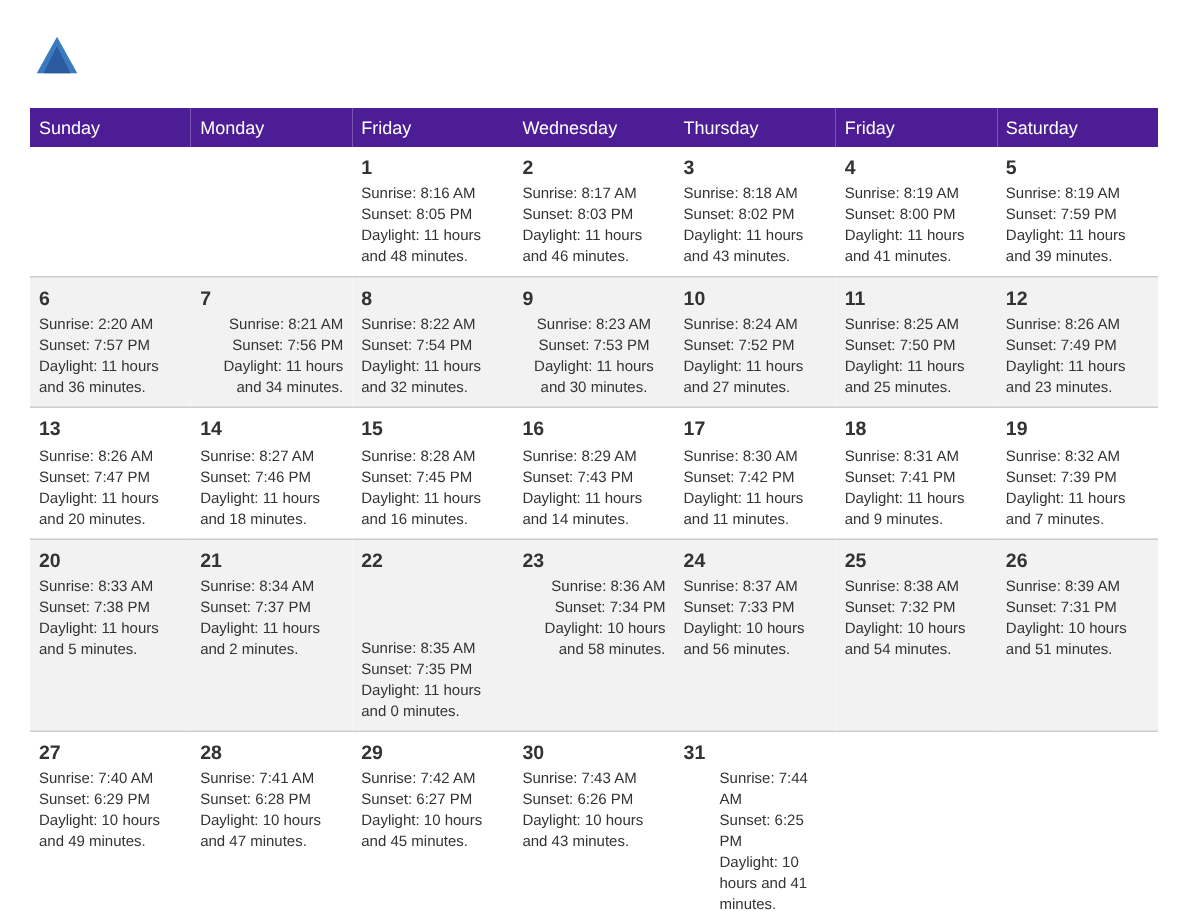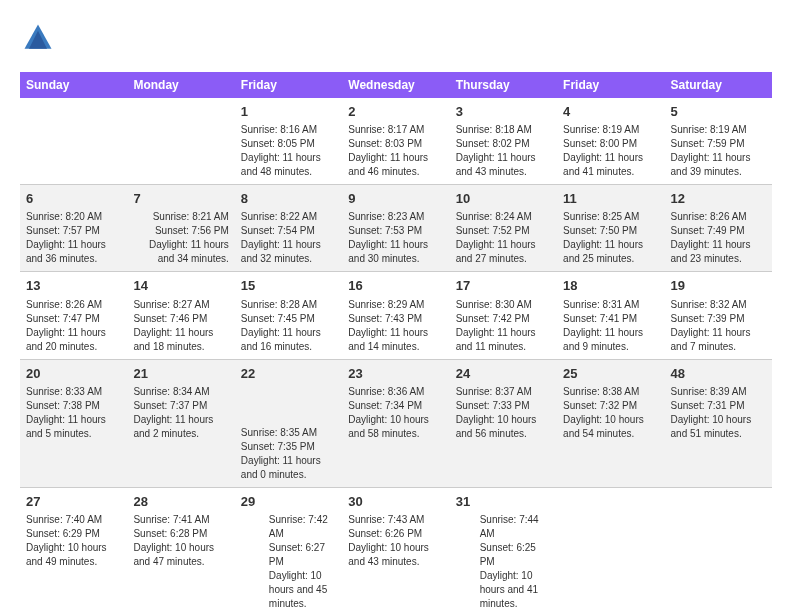--- a/index.html
+++ b/index.html
@@ -46,26 +46,26 @@
     .subtitle {
       font-size: 15px;
       color: #555;
     }
     table {
       width: 100%;
       border-collapse: collapse;
       font-size: 11px;
     }
     thead tr th {
-      background-color: #8b5cf6;
+      background-color: #4c1d95;
       color: #fff;
       text-align: left;
       padding: 6px 6px;
       font-size: 12px;
-      font-weight: bold;
+      font-weight: normal;
     }
     tbody tr {
       border-bottom: 1px solid #ccc;
     }
     tbody tr:nth-child(odd) {
       background-color: #fff;
     }
     tbody tr:nth-child(even) {
       background-color: #f2f2f2;
     }
@@ -150,39 +150,39 @@
         <td>
           <span class="day-num">5</span>
           <div class="cell-text" style="white-space: pre-line;">Sunrise: 8:19 AM
 Sunset: 7:59 PM
 Daylight: 11 hours and 39 minutes.</div>
         </td>
       </tr>
       <tr>
         <td>
           <span class="day-num">6</span>
-          <div class="cell-text" style="white-space: pre-line;">Sunrise: 8:20 AM
+          <div class="cell-text" style="white-space: pre-line;">Sunrise: 2:20 AM
 Sunset: 7:57 PM
 Daylight: 11 hours and 36 minutes.</div>
         </td>
         <td>
           <span class="day-num">7</span>
           <div class="cell-text" style="white-space: pre-line; text-align: right;">Sunrise: 8:21 AM
 Sunset: 7:56 PM
 Daylight: 11 hours and 34 minutes.</div>
         </td>
         <td>
           <span class="day-num">8</span>
           <div class="cell-text" style="white-space: pre-line;">Sunrise: 8:22 AM
 Sunset: 7:54 PM
 Daylight: 11 hours and 32 minutes.</div>
         </td>
         <td>
           <span class="day-num">9</span>
-          <div class="cell-text" style="white-space: pre-line;">Sunrise: 8:23 AM
+          <div class="cell-text" style="white-space: pre-line; text-align: center;">Sunrise: 8:23 AM
 Sunset: 7:53 PM
 Daylight: 11 hours and 30 minutes.</div>
         </td>
         <td>
           <span class="day-num">10</span>
           <div class="cell-text" style="white-space: pre-line;">Sunrise: 8:24 AM
 Sunset: 7:52 PM
 Daylight: 11 hours and 27 minutes.</div>
         </td>
         <td>
@@ -256,59 +256,59 @@
 Daylight: 11 hours and 2 minutes.</div>
         </td>
         <td>
           <span class="day-num">22</span>
           <div class="cell-text" style="white-space: pre-line; margin-top: 43px;">Sunrise: 8:35 AM
 Sunset: 7:35 PM
 Daylight: 11 hours and 0 minutes.</div>
         </td>
         <td>
           <span class="day-num">23</span>
-          <div class="cell-text" style="white-space: pre-line;">Sunrise: 8:36 AM
+          <div class="cell-text" style="white-space: pre-line; text-align: right;">Sunrise: 8:36 AM
 Sunset: 7:34 PM
 Daylight: 10 hours and 58 minutes.</div>
         </td>
         <td>
           <span class="day-num">24</span>
           <div class="cell-text" style="white-space: pre-line;">Sunrise: 8:37 AM
 Sunset: 7:33 PM
 Daylight: 10 hours and 56 minutes.</div>
         </td>
         <td>
           <span class="day-num">25</span>
           <div class="cell-text" style="white-space: pre-line;">Sunrise: 8:38 AM
 Sunset: 7:32 PM
 Daylight: 10 hours and 54 minutes.</div>
         </td>
         <td>
-          <span class="day-num">48</span>
+          <span class="day-num">26</span>
           <div class="cell-text" style="white-space: pre-line;">Sunrise: 8:39 AM
 Sunset: 7:31 PM
 Daylight: 10 hours and 51 minutes.</div>
         </td>
       </tr>
       <tr>
         <td>
           <span class="day-num">27</span>
           <div class="cell-text" style="white-space: pre-line;">Sunrise: 7:40 AM
 Sunset: 6:29 PM
 Daylight: 10 hours and 49 minutes.</div>
         </td>
         <td>
           <span class="day-num">28</span>
           <div class="cell-text" style="white-space: pre-line;">Sunrise: 7:41 AM
 Sunset: 6:28 PM
 Daylight: 10 hours and 47 minutes.</div>
         </td>
         <td>
           <span class="day-num">29</span>
-          <div class="cell-text" style="white-space: pre-line; margin-left: 28px;">Sunrise: 7:42 AM
+          <div class="cell-text" style="white-space: pre-line;">Sunrise: 7:42 AM
 Sunset: 6:27 PM
 Daylight: 10 hours and 45 minutes.</div>
         </td>
         <td>
           <span class="day-num">30</span>
           <div class="cell-text" style="white-space: pre-line;">Sunrise: 7:43 AM
 Sunset: 6:26 PM
 Daylight: 10 hours and 43 minutes.</div>
         </td>
         <td>

